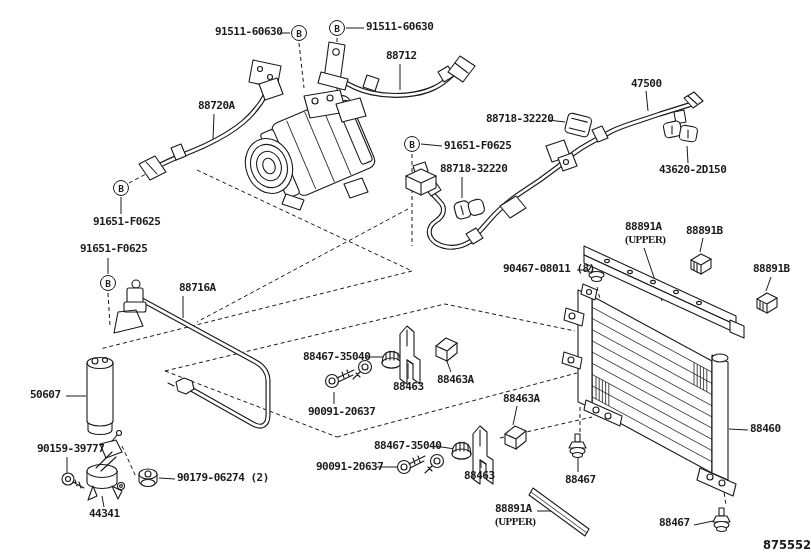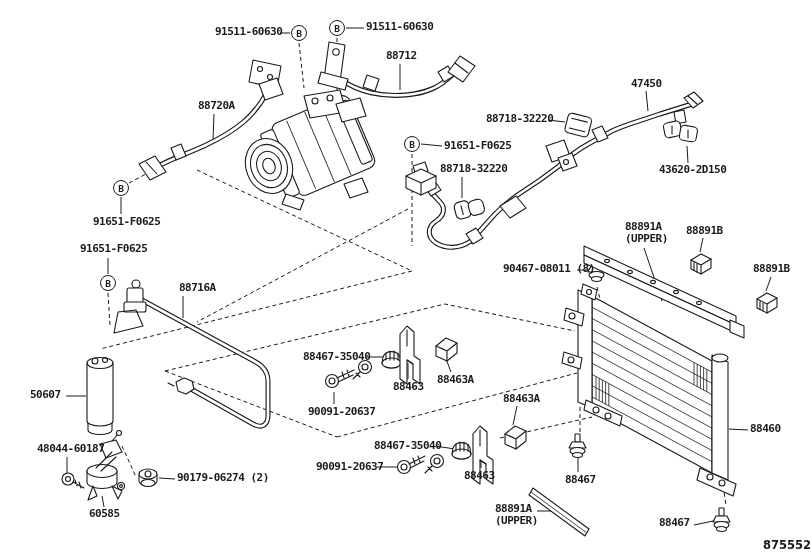--- a/index.html
+++ b/index.html
@@ -5,21 +5,21 @@
   html,body{margin:0;padding:0;}
   #stage{
     position:relative;width:811px;height:560px;background:#ffffff;overflow:hidden;
     font-family:"DejaVu Sans Mono", monospace;color:#1a1a1a;
   }
   #art{position:absolute;left:0;top:0;}
   .lbl{
     position:absolute;font-weight:bold;font-size:11px;line-height:12px;
     letter-spacing:-0.5px;white-space:nowrap;color:#1a1a1a;
   }
-  .lbl .sub{display:block;}
+  .lbl .sub{display:block;font-family:Liberation Serif, serif;}
   .bmark{
     position:absolute;width:14px;height:14px;border:1.6px solid #1a1a1a;border-radius:50%;
     font-size:9.5px;font-weight:bold;display:flex;align-items:center;justify-content:center;
     background:#fff;
   }
   .footer{
     position:absolute;font-family:"DejaVu Sans", sans-serif;font-weight:bold;
     font-size:11.5px;letter-spacing:0;color:#1a1a1a;
   }
 </style>
@@ -350,21 +350,21 @@
     <path class="fw" d="M700,468 L736,484 L733,496 L697,480 Z"></path>
     <circle class="fw" cx="710" cy="477" r="3"></circle>
         <circle class="fw" cx="722" cy="483" r="3"></circle>
   </g>
 </svg>
 
 <div class="lbl" style="left:215px;top:26px">91511-60630</div>
 <div class="lbl" style="left:366px;top:21px">91511-60630</div>
 <div class="lbl" style="left:386px;top:50px">88712</div>
 <div class="lbl" style="left:198px;top:100px">88720A</div>
-<div class="lbl" style="left:631px;top:78px">47450</div>
+<div class="lbl" style="left:631px;top:78px">47500</div>
 <div class="lbl" style="left:486px;top:113px">88718-32220</div>
 <div class="lbl" style="left:444px;top:140px">91651-F0625</div>
 <div class="lbl" style="left:440px;top:163px">88718-32220</div>
 <div class="lbl" style="left:659px;top:164px">43620-2D150</div>
 <div class="lbl" style="left:93px;top:216px">91651-F0625</div>
 <div class="lbl" style="left:80px;top:243px">91651-F0625</div>
 <div class="lbl" style="left:179px;top:282px">88716A</div>
 <div class="lbl two" style="left:625px;top:221px">
   <span>88891A</span>
   <span class="sub">(UPPER)</span>
@@ -381,23 +381,23 @@
 <div class="lbl" style="left:316px;top:461px">90091-20637</div>
 <div class="lbl" style="left:464px;top:470px">88463</div>
 <div class="lbl two" style="left:495px;top:503px">
   <span>88891A</span>
   <span class="sub">(UPPER)</span>
 </div>
 <div class="lbl" style="left:565px;top:474px">88467</div>
 <div class="lbl" style="left:659px;top:517px">88467</div>
 <div class="lbl" style="left:750px;top:423px">88460</div>
 <div class="lbl" style="left:30px;top:389px">50607</div>
-<div class="lbl" style="left:37px;top:443px">48044-60187</div>
+<div class="lbl" style="left:37px;top:443px">90159-39777</div>
 <div class="lbl" style="left:177px;top:472px">90179-06274 (2)</div>
-<div class="lbl" style="left:89px;top:508px">60585</div>
+<div class="lbl" style="left:89px;top:508px">44341</div>
 
 <div class="bmark" style="left:291px;top:25px">B</div>
 <div class="bmark" style="left:329px;top:20px">B</div>
 <div class="bmark" style="left:404px;top:136px">B</div>
 <div class="bmark" style="left:113px;top:180px">B</div>
 <div class="bmark" style="left:100px;top:275px">B</div>
 
 <div class="footer" style="left:763px;top:538px">875552A</div>
 
 </div>

